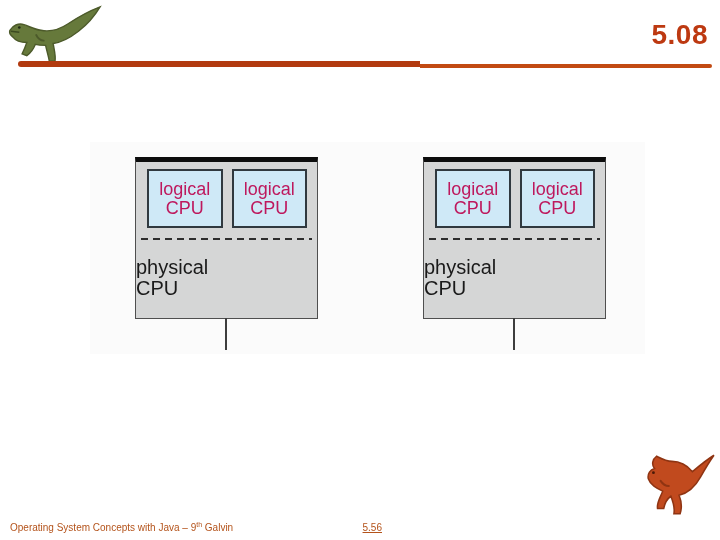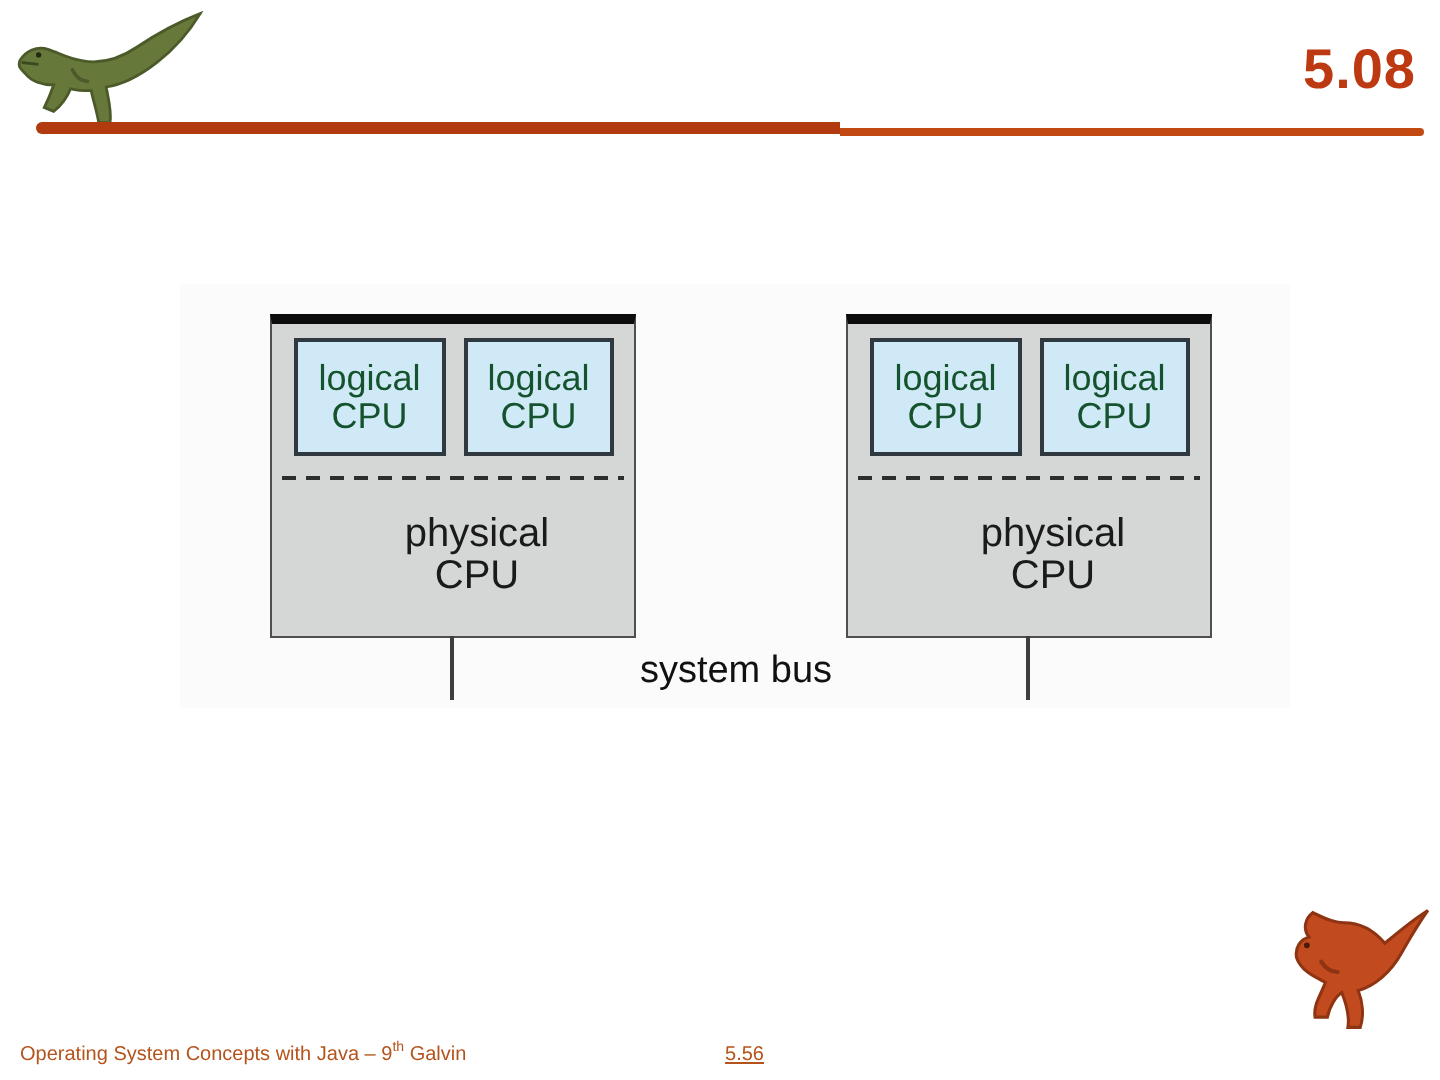--- a/index.html
+++ b/index.html
@@ -51,32 +51,30 @@
     margin:7px 10px 0 11px;
   }
   .logical-box{
     flex:1;height:59px;
     box-sizing:border-box;
     background:#cfe9f7;
     border:2px solid #30393f;
     display:flex;flex-direction:column;
     align-items:center;justify-content:center;
     font-size:18px;line-height:19px;
-    color:#14532d;
+    color:#be185d;
   }
   .dashed-divider{
     height:2px;margin:10px 5px 0 5px;
     background:repeating-linear-gradient(90deg,#2e2e2e 0 7px,transparent 7px 12px);
   }
   .physical-label{
     margin-top:17px;
-    text-align:center;
     font-size:20px;line-height:21px;
     color:#1a1a1a;
-    margin-left:24px;
   }
   .bus-line{
     position:absolute;top:176px;width:2px;height:32px;background:#3d3d3d;
   }
   .bus-line.left{left:135px;}
   .bus-line.right{left:423px;}
   .bus-label{
     position:absolute;left:228px;top:183px;width:100px;
     text-align:center;
     font-size:19px;color:#111;
@@ -146,21 +144,20 @@
       </div>
       <div class="dashed-divider"></div>
       <div class="physical-label">
         <div>physical</div>
         <div>CPU</div>
       </div>
     </div>
 
     <div class="bus-line left"></div>
     <div class="bus-line right"></div>
-    <div class="bus-label">system bus</div>
   </div>
 
   <div class="footer-text footer-left"><span>Operating System Concepts with Java – 9</span><sup>th</sup><span> Galvin</span></div>
   <div class="footer-text footer-center">5.56</div>
 
   <div class="dino-bottom">
     <svg width="80" height="68" viewBox="0 0 78 66">
       <path d="M20,4 C16,7 15,12 18,16 C14,17 11,21 12,26 C14,32 20,35 26,38 C24,44 20,49 21,55 L27,55 C28,50 31,45 34,43 C36,48 38,54 37,60 L43,60 C45,54 44,47 42,42 C50,40 58,33 63,24 C67,17 71,10 76,3 C68,8 61,14 55,19 C50,13 43,9 35,9 C29,9 24,6 20,4 Z" fill="#c14a1e" stroke="#8f3412" stroke-width="1.5"></path>
       <path d="M24,28 C26,31 29,33 32,33" fill="none" stroke="#8f3412" stroke-width="2" stroke-linecap="round"></path>
       <circle cx="17" cy="20" r="1.4" fill="#4a1a08"></circle>

